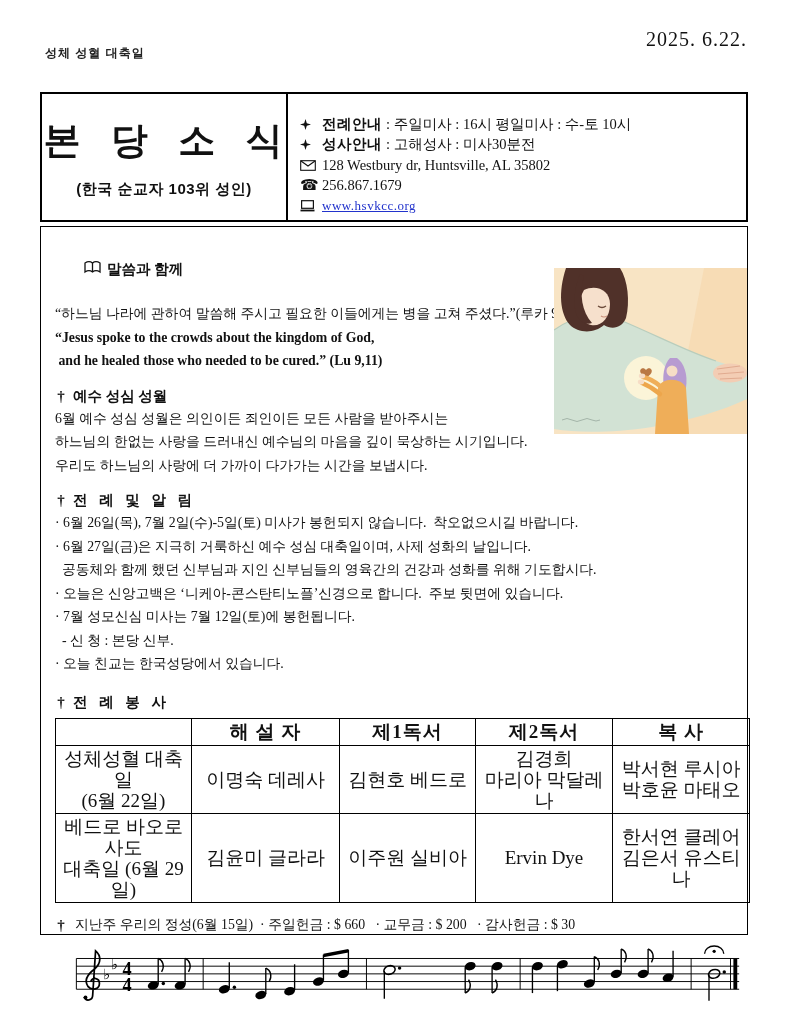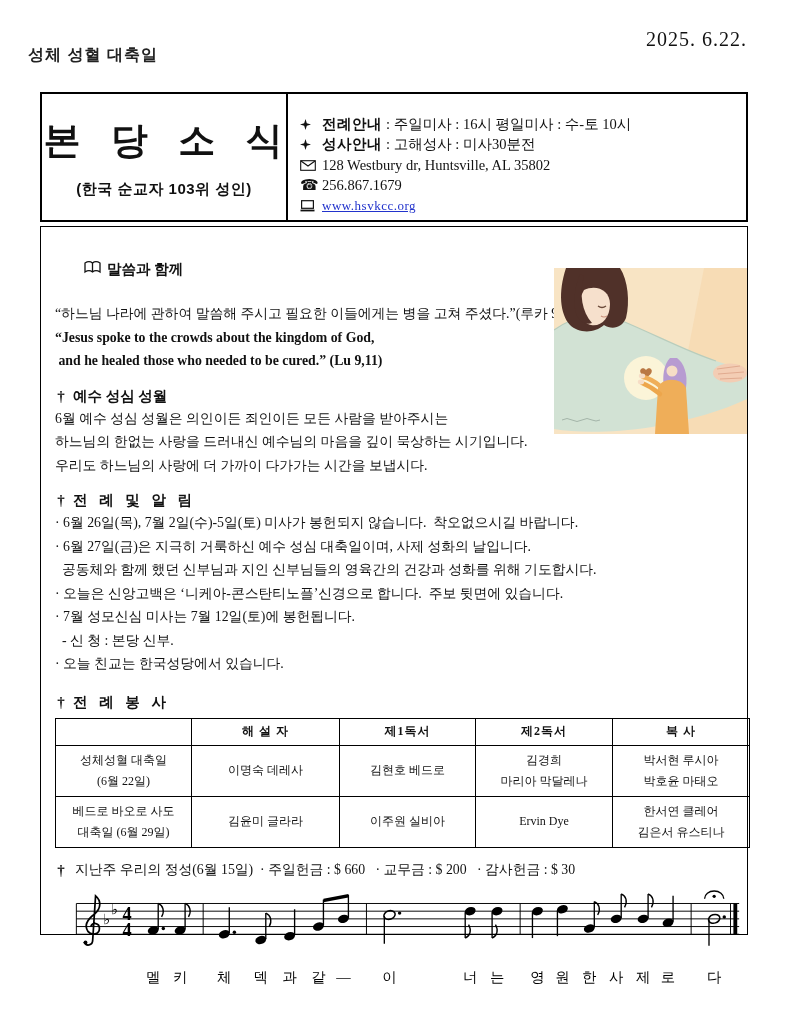--- a/index.html
+++ b/index.html
@@ -1,19 +1,19 @@
 <!DOCTYPE html>
 <html><head>
 <meta charset="utf-8">
 <style>
   html,body{margin:0;padding:0;background:#e8e8e8;}
   .page{position:relative;width:791px;height:1023px;background:#ffffff;margin:0 auto;
         font-family:"Liberation Serif","DejaVu Serif",serif;color:#111;overflow:hidden;}
   
-  .top-left{position:absolute;left:28px;top:45px;font-size:16px;font-weight:bold;
+  .top-left{position:absolute;left:45px;top:45px;font-size:12px;font-weight:bold;
             font-family:"Liberation Sans","DejaVu Sans",sans-serif;letter-spacing:1px;color:#222;}
   .top-right{position:absolute;right:44px;top:28px;font-size:20px;letter-spacing:1px;color:#111;}
   
   .masthead{position:absolute;left:40px;top:92px;width:708px;height:130px;border:2px solid #000;
             box-sizing:border-box;display:flex;}
   .mast-left{width:246px;border-right:2px solid #000;box-sizing:border-box;display:flex;
              flex-direction:column;align-items:center;justify-content:center;gap:14px;}
   .mast-title{font-family:"Liberation Sans","DejaVu Sans",sans-serif;font-weight:bold;
               font-size:37px;letter-spacing:10px;white-space:nowrap;margin-left:8px;}
   .mast-sub{font-family:"Liberation Sans","DejaVu Sans",sans-serif;font-weight:bold;
@@ -30,21 +30,21 @@
            box-sizing:border-box;padding:7px 12px 0 14px;}
   .sect-title{font-weight:bold;font-size:14.5px;display:flex;align-items:center;gap:6px;
               margin-top:2px;line-height:22px;white-space:pre-wrap;}
   .cross{font-size:15px;font-weight:bold;width:12px;display:inline-block;text-align:center;}
   .bodyline{font-size:13.8px;line-height:23.5px;white-space:pre-wrap;}
   .quote{font-size:13.8px;line-height:23.5px;white-space:pre-wrap;} .gap10{height:10px;} .gap14{height:13px;}
   
   .illus{position:absolute;left:513px;top:41px;width:193px;height:166px;}
   
   table.minis{border-collapse:collapse;width:694px;margin-top:5px;table-layout:fixed;}
-  table.minis th,table.minis td{border:1.5px solid #000;text-align:center;font-size:12px;
+  table.minis th,table.minis td{border:1.5px solid #000;text-align:center;font-size:19px;
       font-weight:normal;padding:2px 2px;white-space:pre-line;line-height:21px;}
   table.minis th{height:22px;font-weight:bold;letter-spacing:1px;}
   table.minis td{height:46px;}
   col.c0{width:136px;} col.c1{width:148px;} col.c2{width:136px;} col.c3{width:137px;} col.c4{width:137px;}
   .offer{display:flex;gap:8px;align-items:center;font-size:13.8px;margin-top:10px;line-height:24px;white-space:pre-wrap;}
   .musicwrap{margin-top:4px;margin-left:6px;}
   svg text.lyr{font-size:15px;font-family:"Liberation Serif","DejaVu Serif",serif;}
   svg text.mus{font-family:"DejaVu Sans",sans-serif;}
   svg text.ts{font-family:"Liberation Serif","DejaVu Serif",serif;font-weight:bold;font-size:19px;}
 </style>

